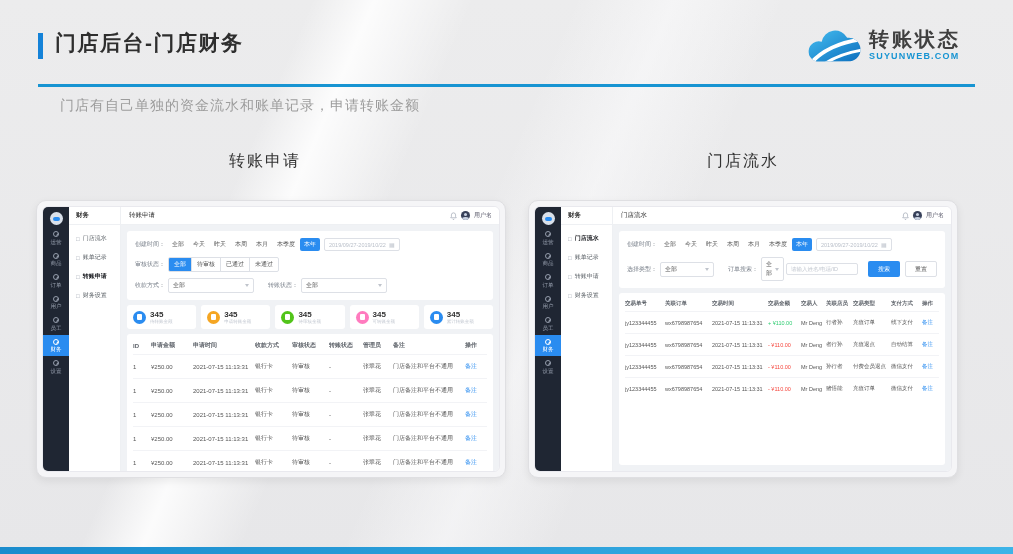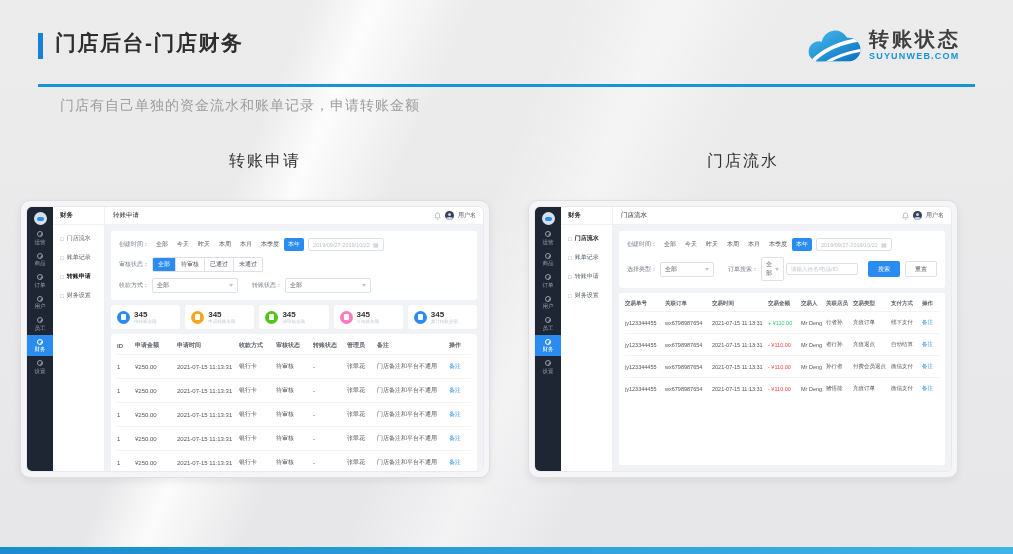--- a/index.html
+++ b/index.html
@@ -23,21 +23,21 @@
   .logo-text-name { font-size:20px; font-weight:bold; color:#404040; letter-spacing:3px; line-height:1.1; }
   .logo-text-domain { font-size:9px; font-weight:bold; color:#1794d2; letter-spacing:1.2px; margin-top:1px; }
   .caption { top:151px; text-align:center; font-size:16px; color:#333; letter-spacing:2px; }
   .caption.l { left:30px; width:470px; }
   .caption.r { left:528px; width:430px; }
   .bottom-strip { left:0; bottom:0; width:1013px; height:7px; background:linear-gradient(90deg,#1b8ccd,#3db4e8); }
 
   
   .device { background:#f5f5f7; border:1px solid #dfdfe2; border-radius:10px; padding:5px;
             box-shadow:0 3px 8px rgba(0,0,0,.07); }
-  .device.l { left:20px; top:200px; width:470px; height:278px; }
+  .device.l { left:36px; top:200px; width:470px; height:278px; }
   .device.r { left:528px; top:200px; width:430px; height:278px; }
 
   
   .app { width:100%; height:100%; background:#fff; border:1px solid #e9e9ee; border-radius:6px;
          overflow:hidden; display:flex; font-size:6px; color:#555; }
   .rail { width:26px; background:#1f2633; display:flex; flex-direction:column; align-items:center; flex-shrink:0; }
   .rail-logo { width:13px; height:13px; border-radius:50%; background:#d9e0ea; margin:5px 0 2px; position:relative; }
   .rail-logo::after { content:""; position:absolute; left:3px; top:5px; width:7px; height:4px;
                       border-radius:4px; background:#2a8cf0; }
   .rail-item { width:100%; padding:4px 0 3px; display:flex; flex-direction:column; align-items:center;

